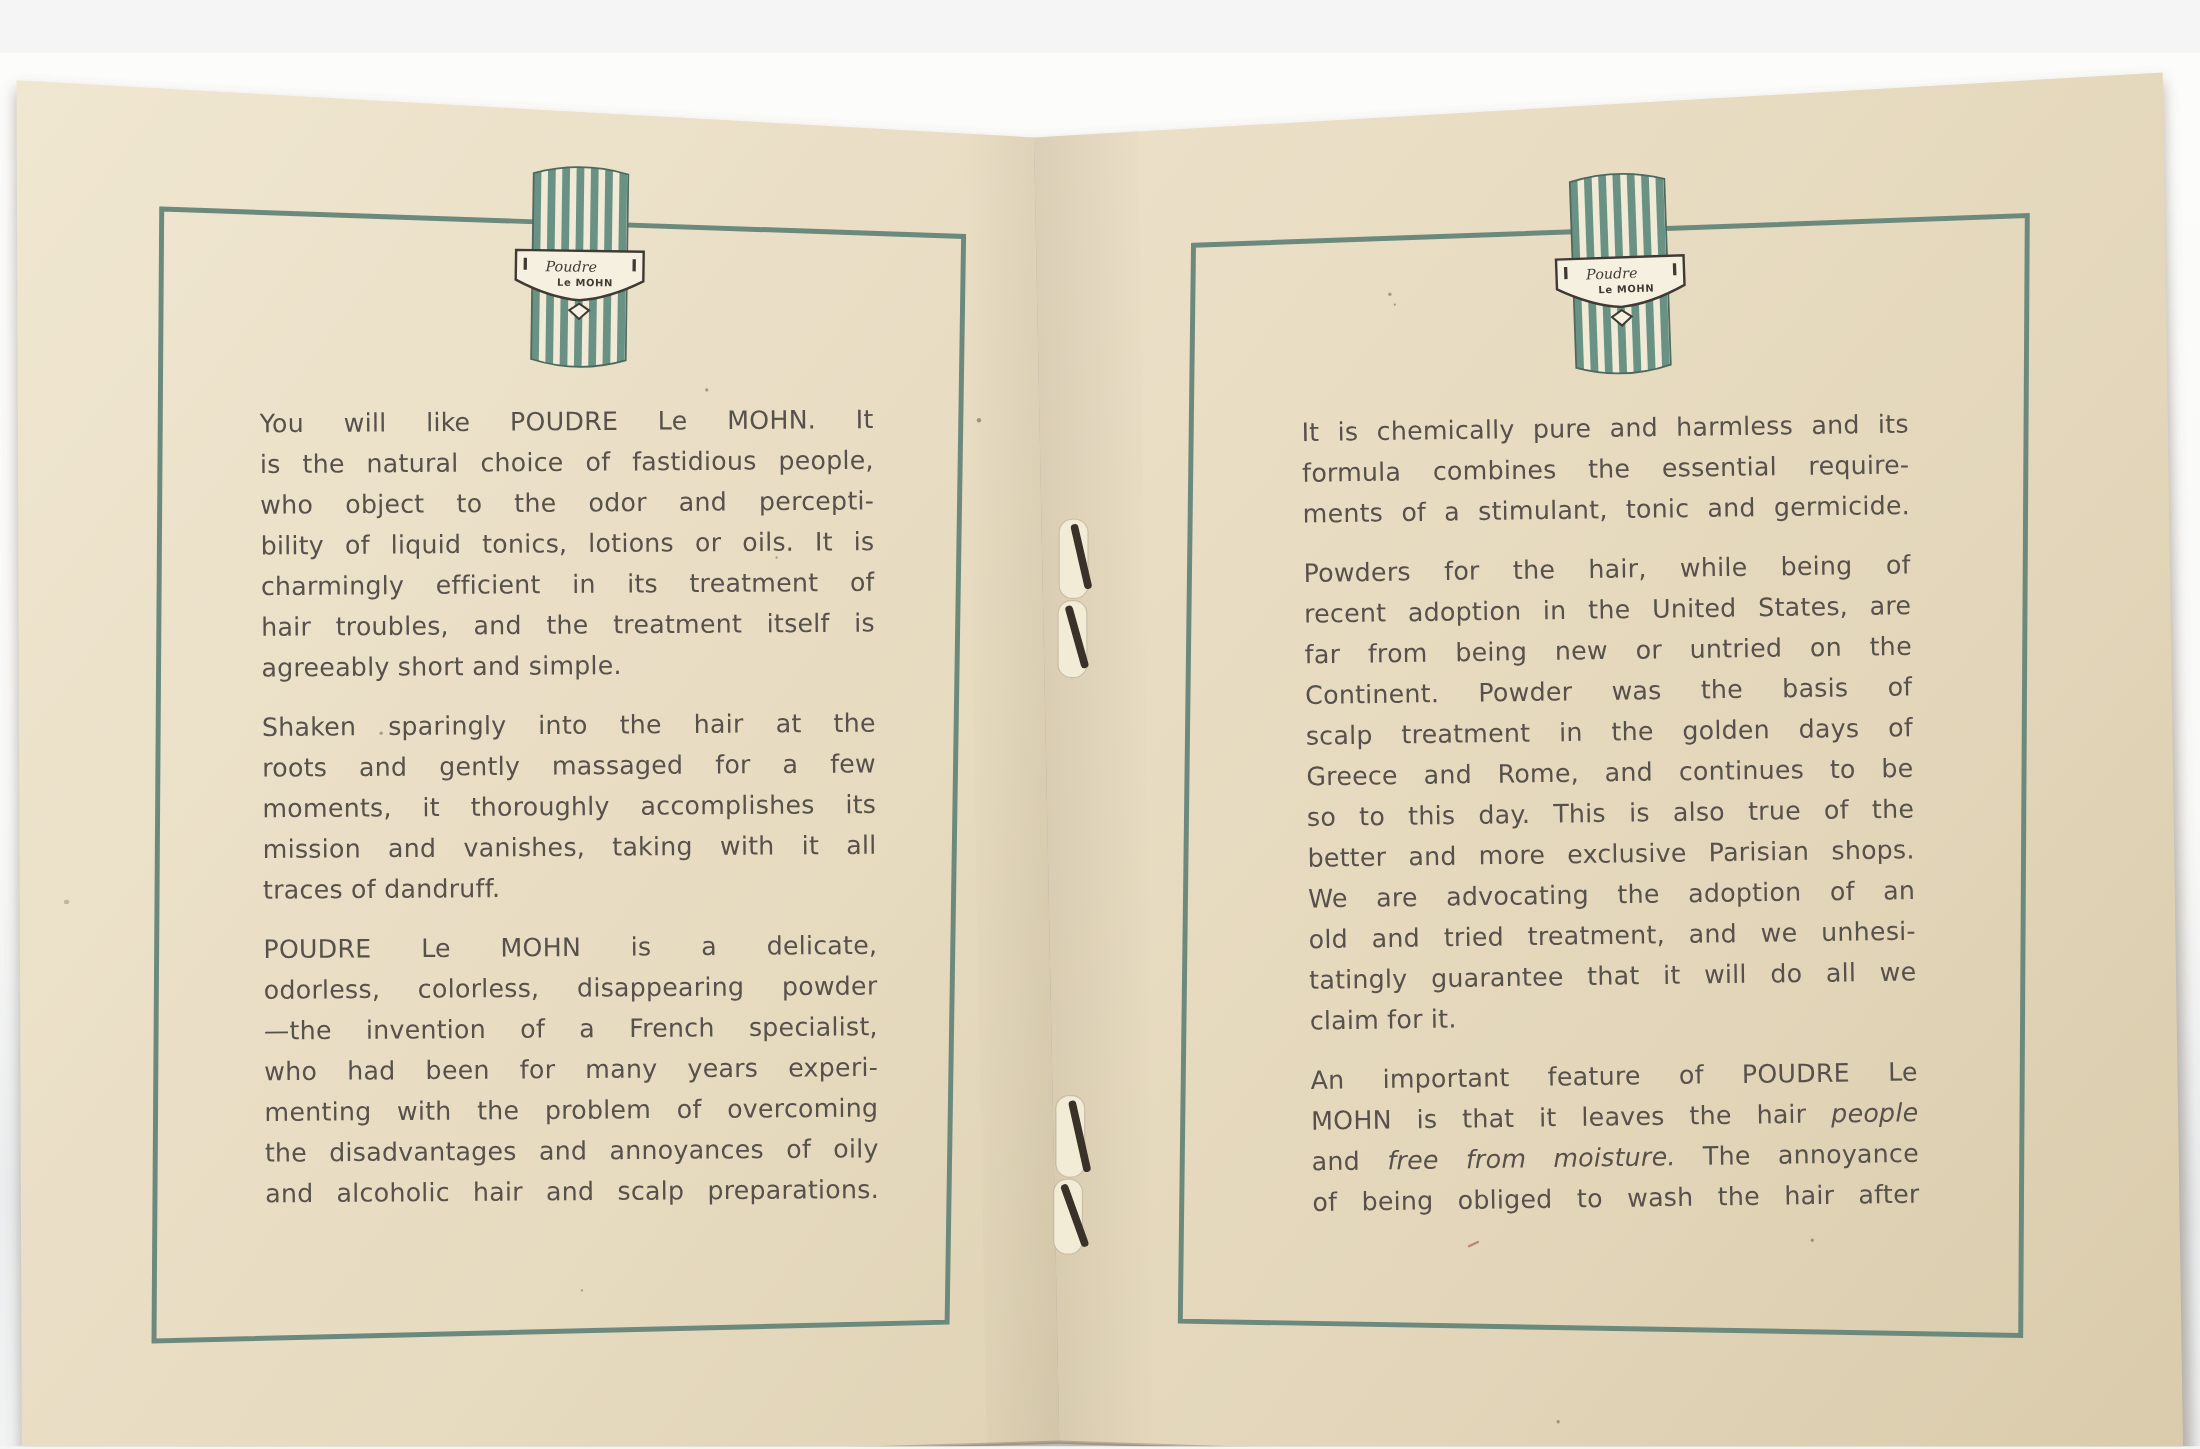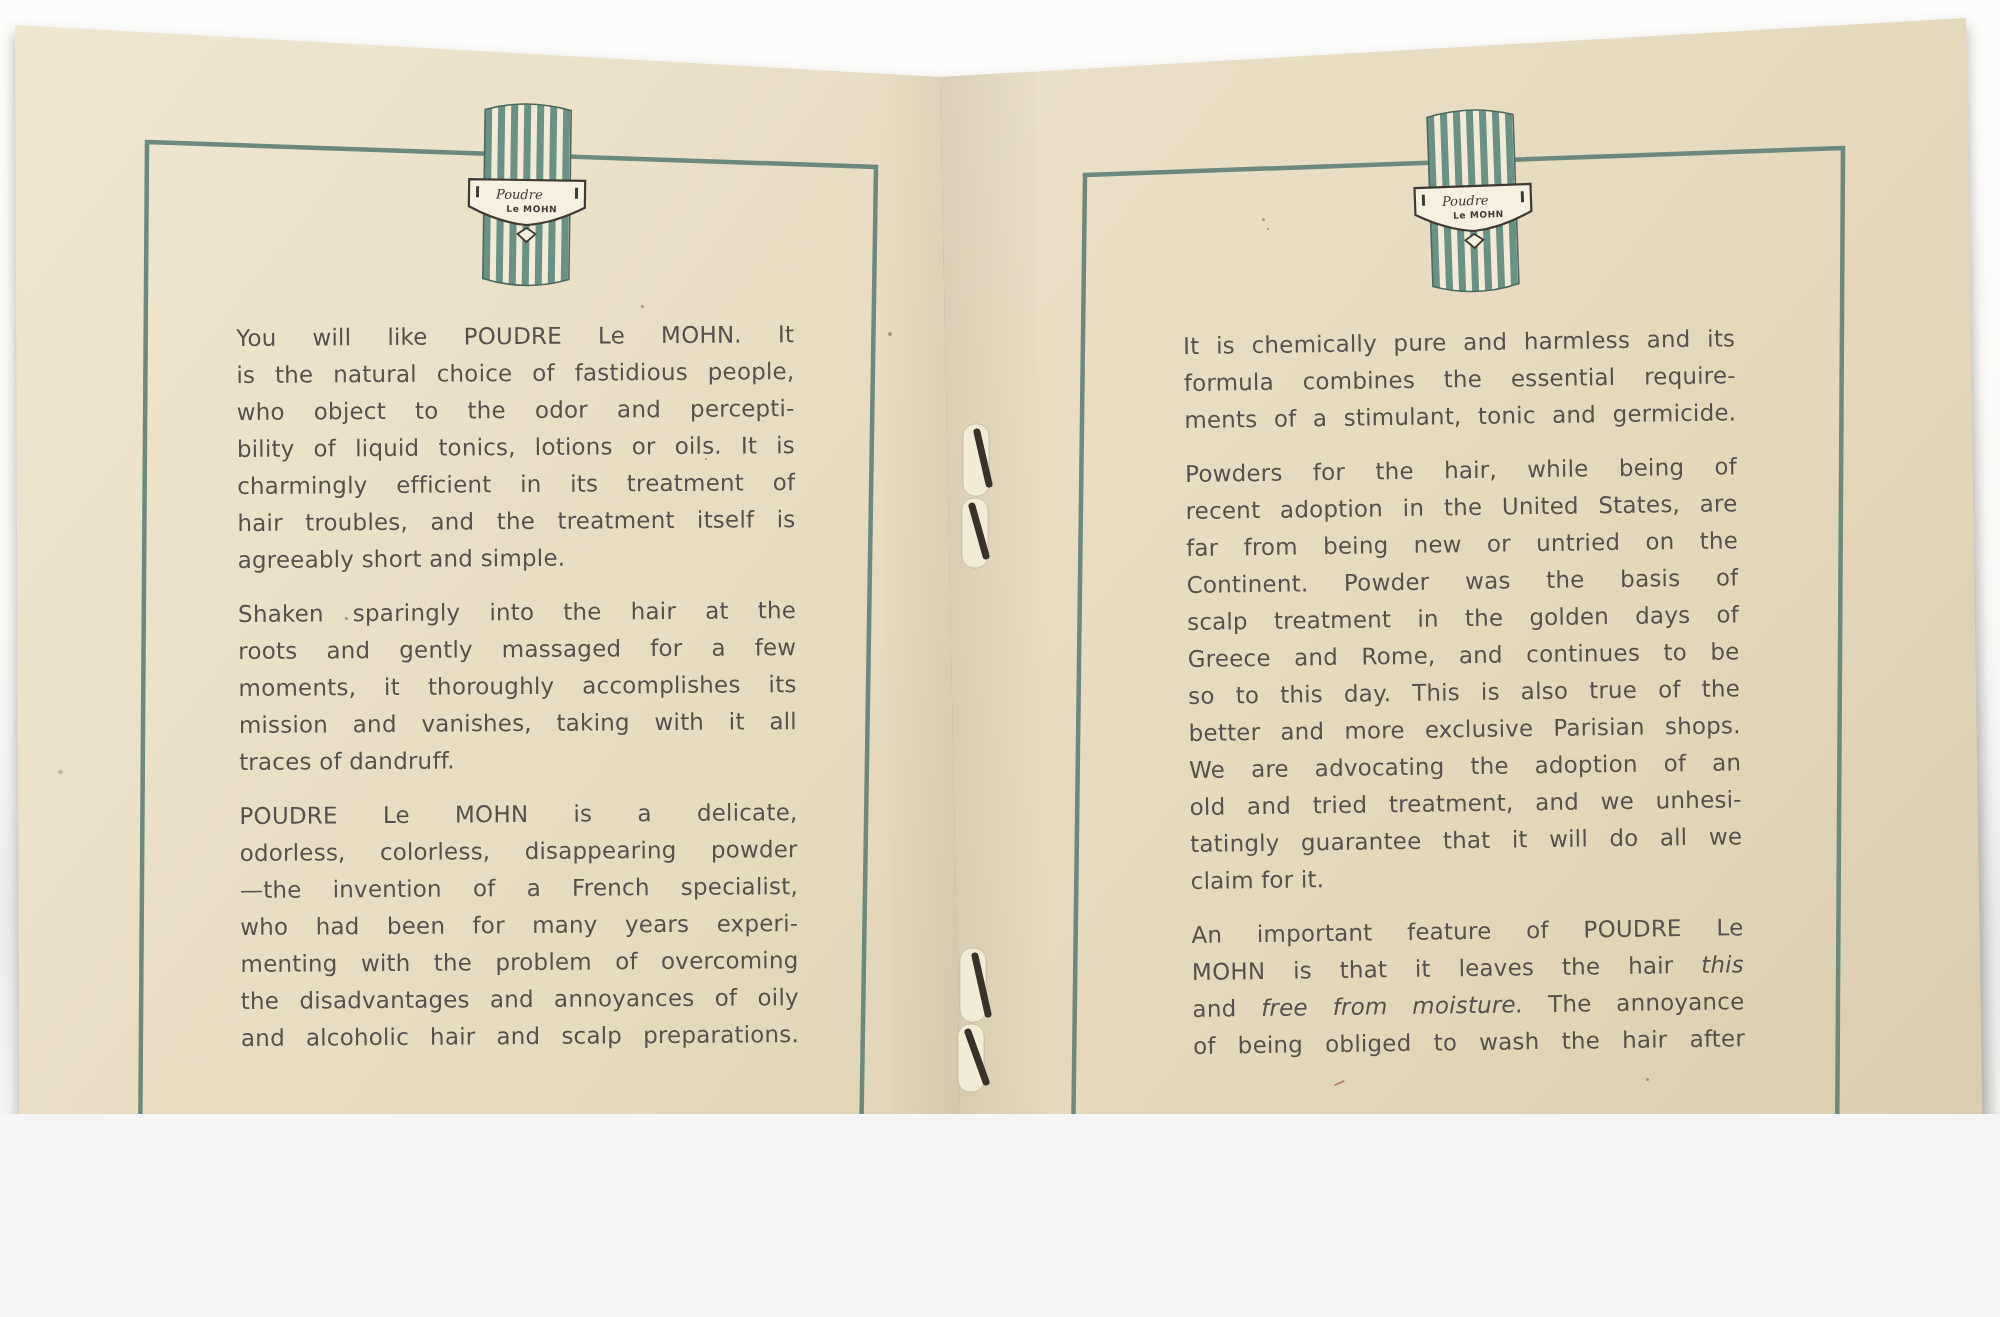--- a/index.html
+++ b/index.html
@@ -1,22 +1,23 @@
 <!DOCTYPE html>
 <html style="--frame_green: #6b897d; --ink: #57514b; --stripe_teal: #5d8a7d; --label_cream: #f5f0e0; --label_line: #3f3b34; --thread_brown: #3a3129; --paper_left: #f0e7d1; --paper_left_deep: #e0d3b5; --paper_right: #ece1c9; --paper_right_deep: #d9cbab;"><head>
 <meta charset="utf-8">
 <style>
   html,body{margin:0;padding:0;}
   body{
     background:#f4f5f4;
     font-family:"DejaVu Sans",sans-serif;
   }
   .stage{
-    position:relative;width:2000px;height:1114px;overflow:hidden;
+    position:relative;width:2000px;height:1267px;overflow:hidden;
     background:linear-gradient(180deg,#fcfcfb 0%,#f9f9f7 55%,#ebedee 82%,#f2f3f3 100%);
+    margin-top:48px;
   }
   svg.base{position:absolute;left:0;top:0;}
   .pageL{fill:url(#gradL);}
   .pageR{fill:url(#gradR);}
   .frame{fill:none;stroke:var(--frame_green);stroke-width:4.5px;}
   .edgeline{fill:none;stroke:rgba(85,70,50,.28);stroke-width:3px;}
   .slot{fill:#f2ebd6;stroke:rgba(120,100,70,.25);stroke-width:1px;}
   .thread{fill:none;stroke:var(--thread_brown);stroke-width:7px;stroke-linecap:round;}
 
   .textblock{
@@ -191,21 +192,21 @@
         <div class="line j"><span>Greece and Rome, and continues to be</span></div>
         <div class="line j"><span>so to this day.  This is also true of the</span></div>
         <div class="line j"><span>better and more exclusive Parisian shops.</span></div>
         <div class="line j"><span>We are advocating the adoption of an</span></div>
         <div class="line j"><span>old and tried treatment, and we unhesi-</span></div>
         <div class="line j"><span>tatingly guarantee that it will do all we</span></div>
         <div class="line"><span>claim for it.</span></div>
       </div>
     <div class="para">
         <div class="line j"><span>An important feature of POUDRE Le</span></div>
-        <div class="line j"><span>MOHN is that it leaves the hair </span><i>this</i><span></span></div>
+        <div class="line j"><span>MOHN is that it leaves the hair </span><i>people</i><span></span></div>
         <div class="line j"><span>and </span><i>free from moisture.</i><span>  The annoyance</span></div>
         <div class="line j"><span>of being obliged to wash the hair after</span></div>
       </div>
   </div>
 
   <div class="speck" style="left:888px;top:332px;width:4px;height:4px;"></div>
   <div class="speck" style="left:641px;top:305px;width:3px;height:3px;"></div>
   <div class="speck" style="left:1262px;top:218px;width:3px;height:3px;"></div>
   <div class="speck" style="left:1267px;top:228px;width:2px;height:2px;"></div>
   <div class="speck" style="left:345px;top:617px;width:3px;height:3px;"></div>

